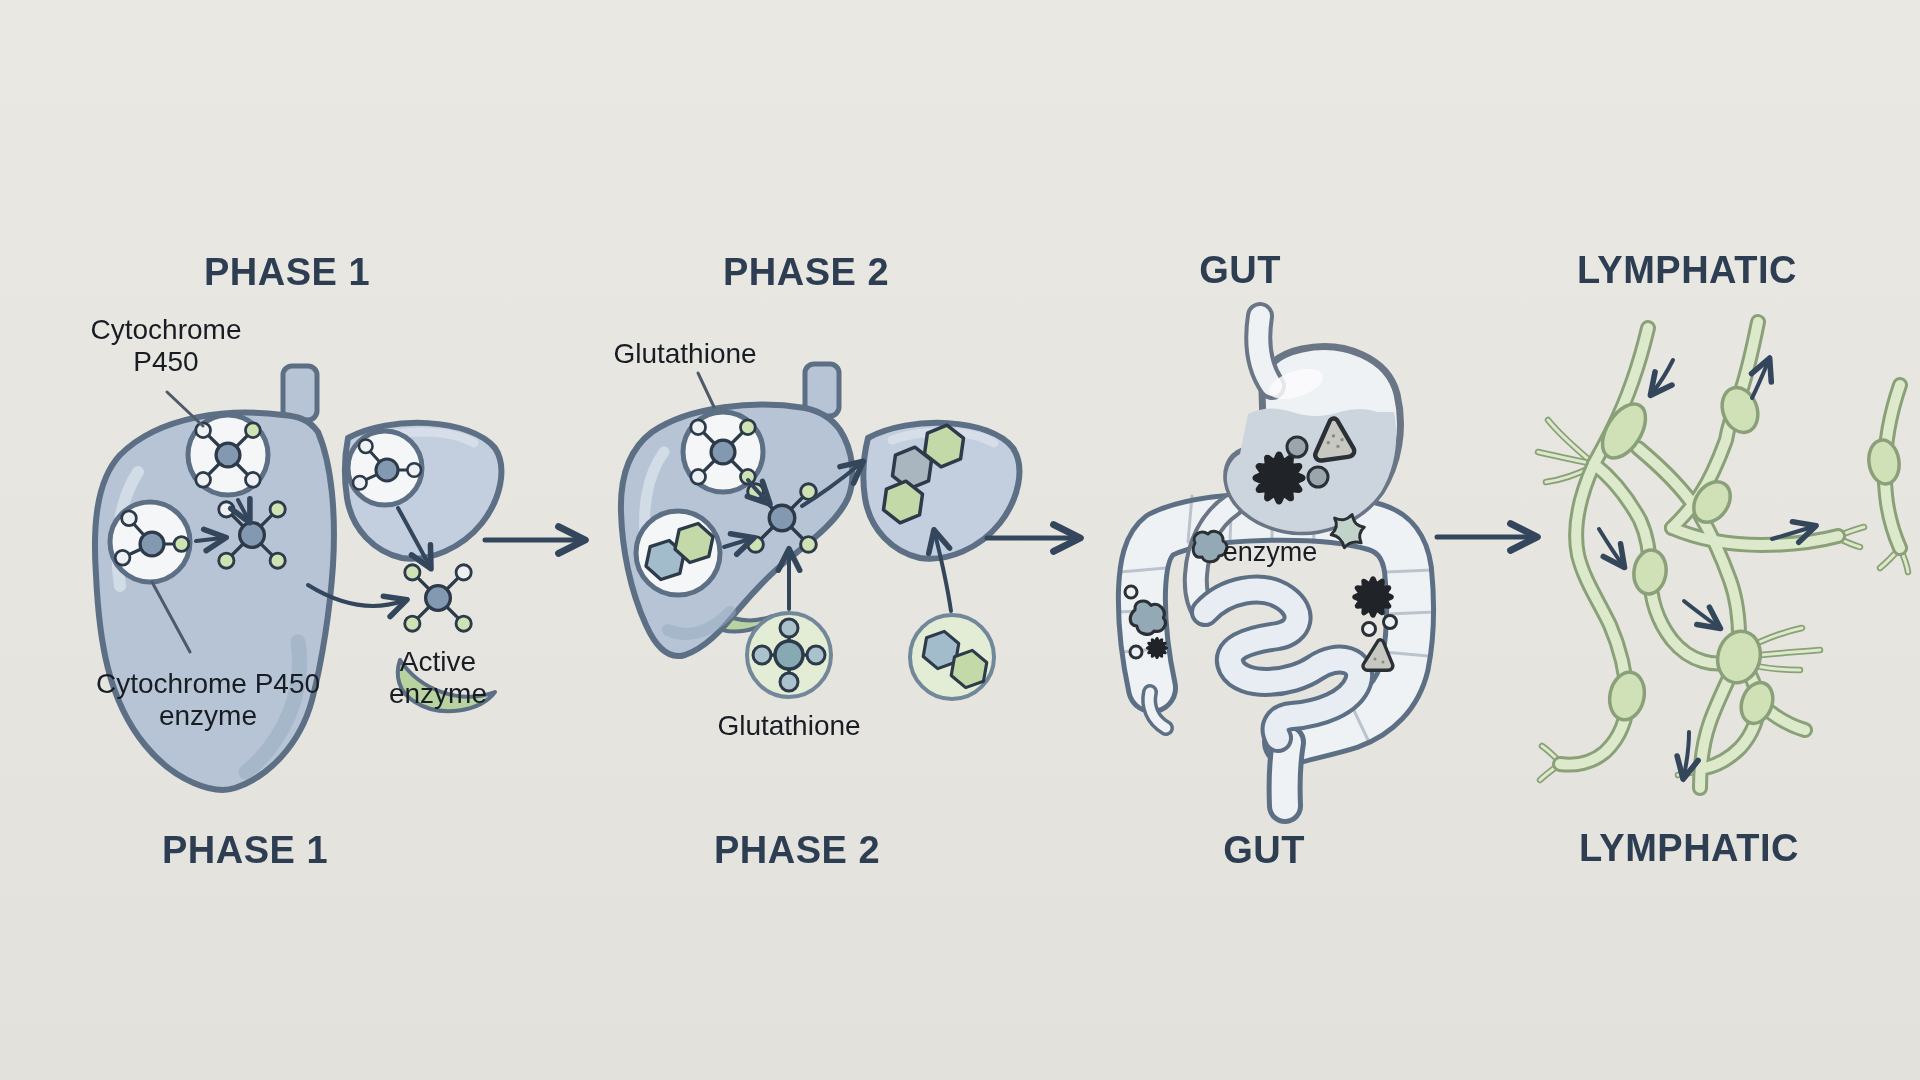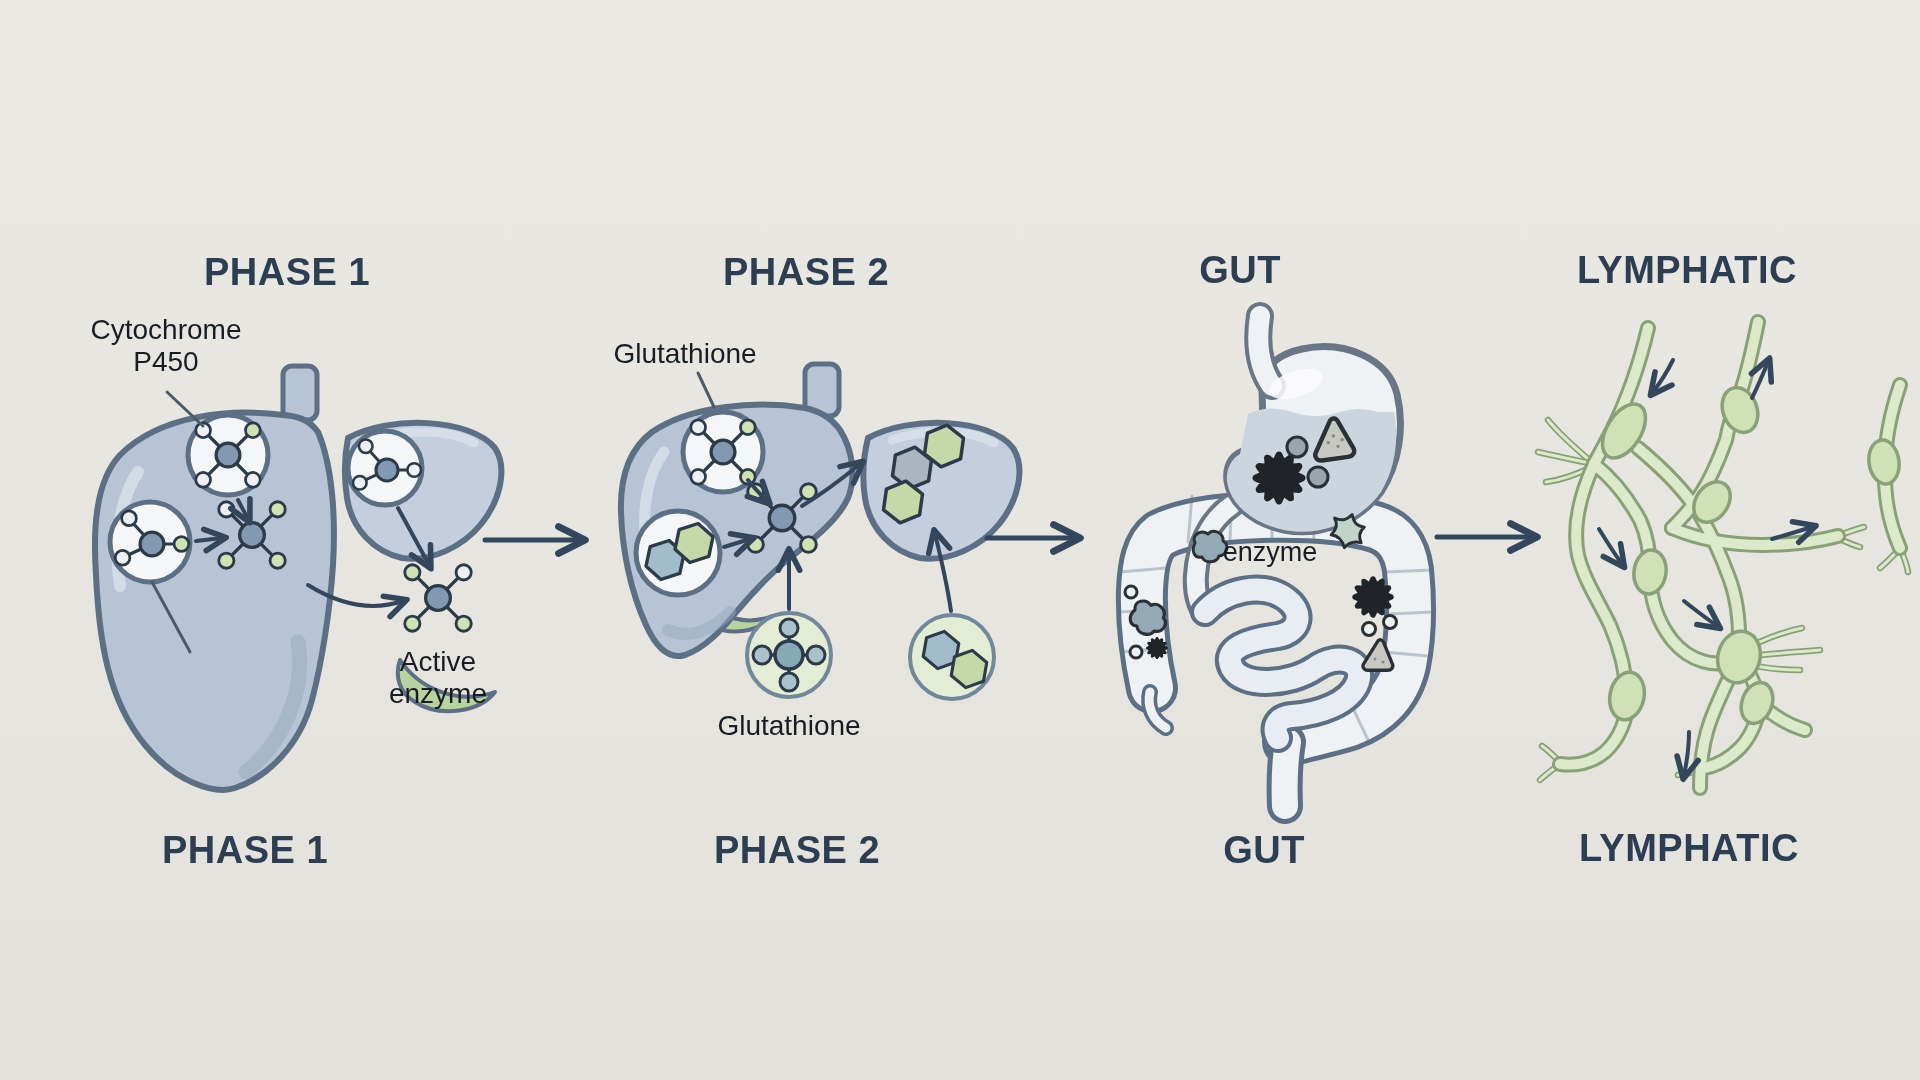--- a/index.html
+++ b/index.html
@@ -393,20 +393,24 @@
 
 <div class="t-title" style="left:245px;top:850px">PHASE 1</div>
 <div class="t-title" style="left:797px;top:850px">PHASE 2</div>
 <div class="t-title" style="left:1264px;top:850px">GUT</div>
 <div class="t-title" style="left:1689px;top:848px">LYMPHATIC</div>
 
 <div class="t-note" style="left:166px;top:346px">
   <div>Cytochrome</div>
   <div>P450</div>
 </div>
+<div class="t-note" style="left:208px;top:700px">
+  <div>Cytochrome P450</div>
+  <div>enzyme</div>
+</div>
 <div class="t-note" style="left:438px;top:678px">
   <div>Active</div>
   <div>enzyme</div>
 </div>
 <div class="t-note" style="left:685px;top:354px">Glutathione</div>
 <div class="t-note" style="left:789px;top:726px">Glutathione</div>
 <div class="t-note t-small" style="left:1270px;top:553px">enzyme</div>
 
 </div>
 

